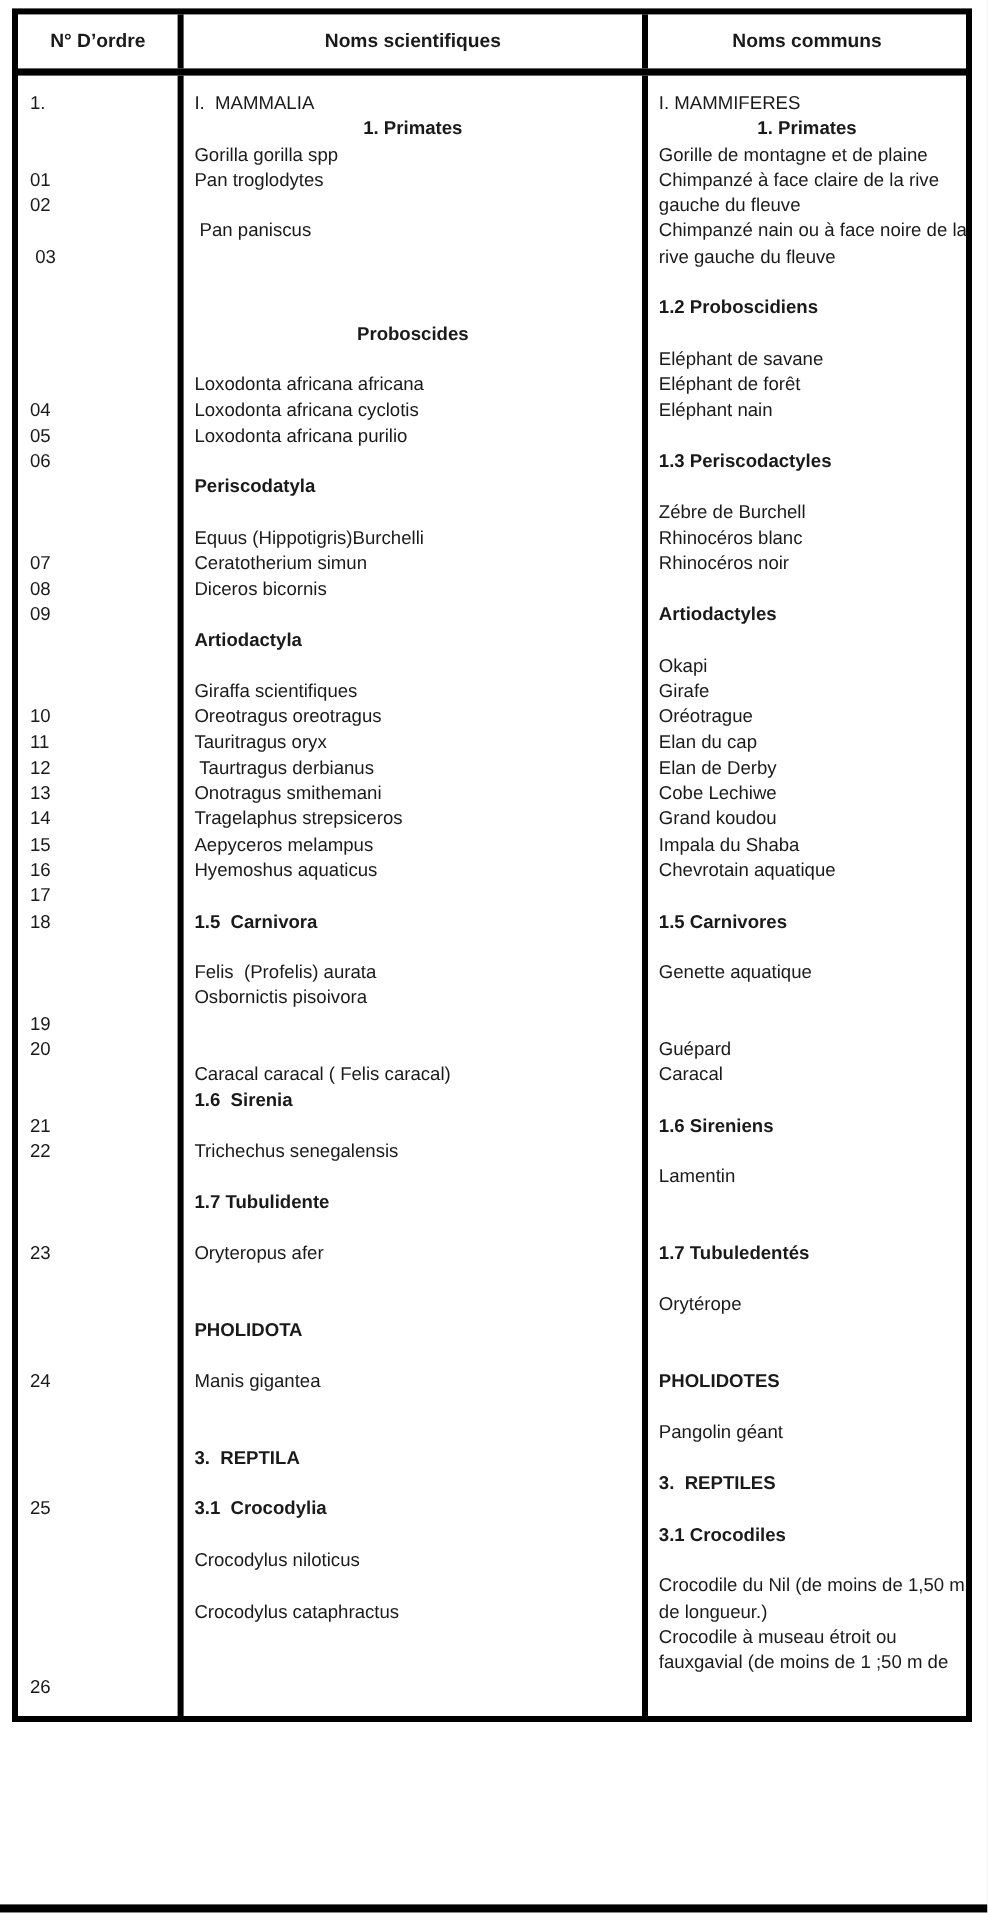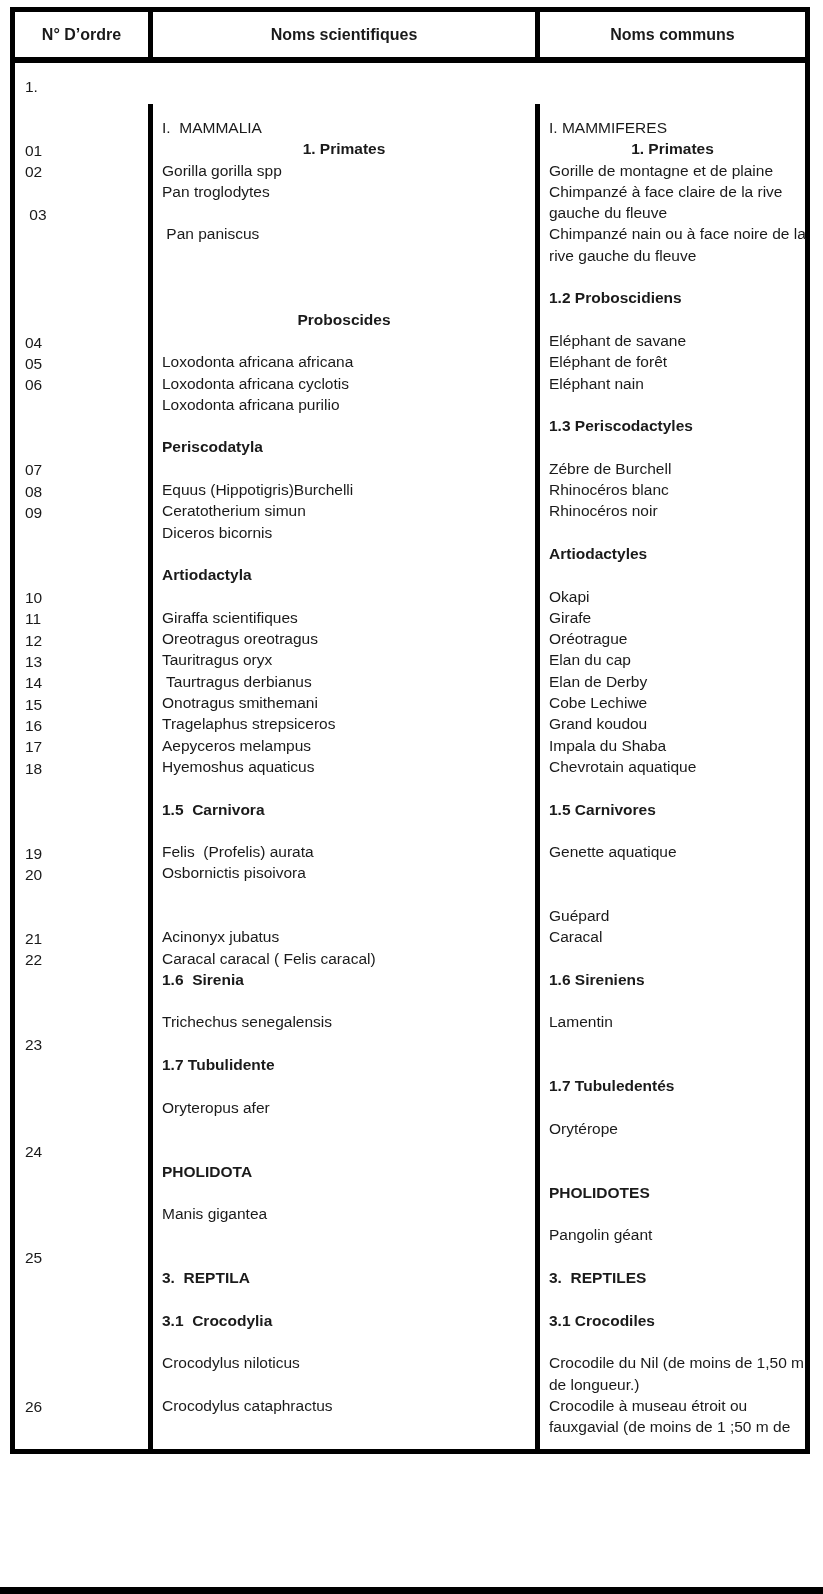--- a/index.html
+++ b/index.html
@@ -41,21 +41,21 @@
   }
   .th.bold { font-weight: 700; }
   .tbody {
     display: grid;
     grid-template-columns: 133px 387px 270px;
   }
   .col {
     padding-top: 13px;
     padding-bottom: 12px;
   }
-  .col2, .col3 { border-left: 5px solid var(--border, #000); margin-top: 41px; }
+  .col2, .col3 { border-left: 5px solid var(--border, #000); }
   .thead .th2, .thead .th3 { border-left: 5px solid var(--border, #000); }
   .ln {
     height: 21.3px;
     line-height: 21.3px;
     font-size: 15.5px;
     white-space: pre;
     overflow: visible;
   }
   .col1 .ln { padding-left: 10px; }
   .col2 .ln { padding-left: 9px; }
@@ -182,21 +182,20 @@
           <div class="ln">Tragelaphus strepsiceros</div>
           <div class="ln">Aepyceros melampus</div>
           <div class="ln">Hyemoshus aquaticus</div>
           <div class="ln"></div>
           <div class="ln h">1.5  Carnivora</div>
           <div class="ln"></div>
           <div class="ln">Felis  (Profelis) aurata</div>
           <div class="ln">Osbornictis pisoivora</div>
           <div class="ln"></div>
           <div class="ln"></div>
-          <div class="ln">Acinonyx jubatus</div>
           <div class="ln">Caracal caracal ( Felis caracal)</div>
           <div class="ln h">1.6  Sirenia</div>
           <div class="ln"></div>
           <div class="ln">Trichechus senegalensis</div>
           <div class="ln"></div>
           <div class="ln h">1.7 Tubulidente</div>
           <div class="ln"></div>
           <div class="ln">Oryteropus afer</div>
           <div class="ln"></div>
           <div class="ln"></div>

